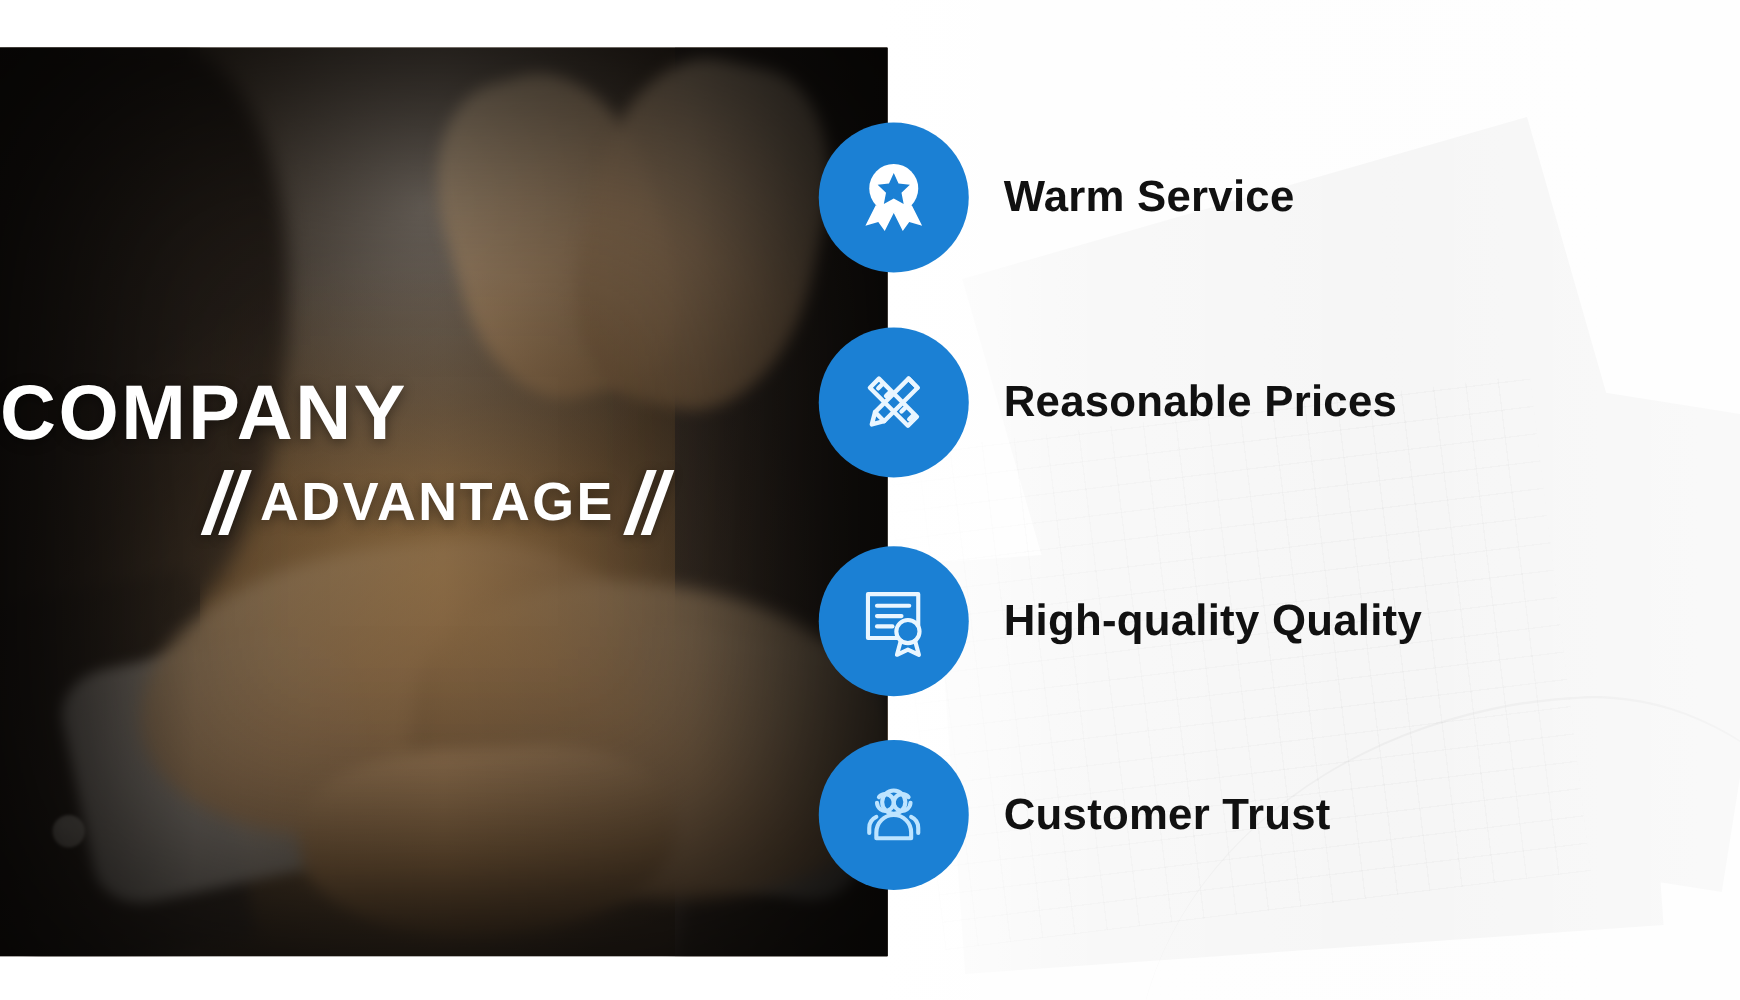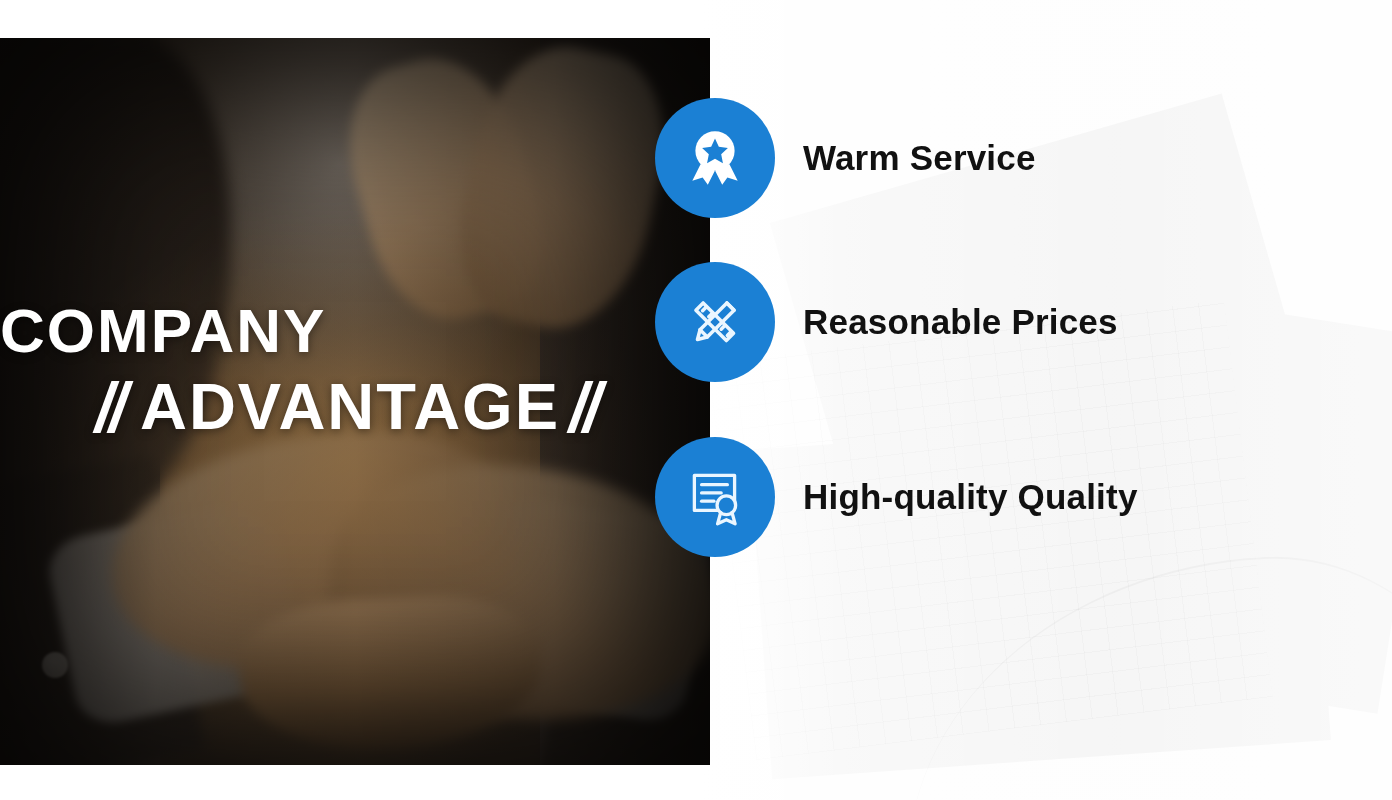--- a/index.html
+++ b/index.html
@@ -219,21 +219,21 @@
     display: block;
   }
   .title-line2-row {
     display: flex;
     align-items: center;
     justify-content: center;
     gap: 16px;
     margin-top: 12px;
   }
   .title-line2 {
-    font-size: 65px;
+    font-size: 43px;
     font-weight: bold;
     letter-spacing: 2px;
   }
   .slash-mark {
     display: inline-flex;
     gap: 6px;
     align-items: center;
     height: 56px;
   }
   .slash-mark i {
@@ -380,15 +380,31 @@
           <path d="M19 20 H44"></path>
           <path d="M19 28 H38"></path>
           <path d="M19 36 H31"></path>
           <circle cx="43" cy="40" r="9" fill="#1b80d4"></circle>
           <path d="M37.5 47 L34.5 58 L43 54 L51.5 58 L48.5 47"></path>
         </svg>
       </div>
       <div class="feature-label">High-quality Quality</div>
     </div>
 
+    <div class="feature-item" data-idx="3">
+      <div class="feature-icon">
+        <svg viewBox="0 0 64 64" fill="none" xmlns="http://www.w3.org/2000/svg" stroke="#bde4ff" stroke-width="3.2" stroke-linecap="round" stroke-linejoin="round">
+
+          <path d="M19 22.5 a6.5 6.5 0 1 0 1.5 -4.4"></path>
+          <path d="M13 46 v-4 a9.5 9.5 0 0 1 5.5 -8.6"></path>
+
+          <path d="M45 22.5 a6.5 6.5 0 1 1 -1.5 -4.4"></path>
+          <path d="M51 46 v-4 a9.5 9.5 0 0 0 -5.5 -8.6"></path>
+
+          <circle cx="32" cy="22" r="9"></circle>
+          <path d="M18.5 50 v-4.5 A13.5 13.5 0 0 1 32 32 a13.5 13.5 0 0 1 13.5 13.5 V50 Z"></path>
+        </svg>
+      </div>
+      <div class="feature-label">Customer Trust</div>
+    </div>
 
   </div>
 </div>
 
 </body></html>

